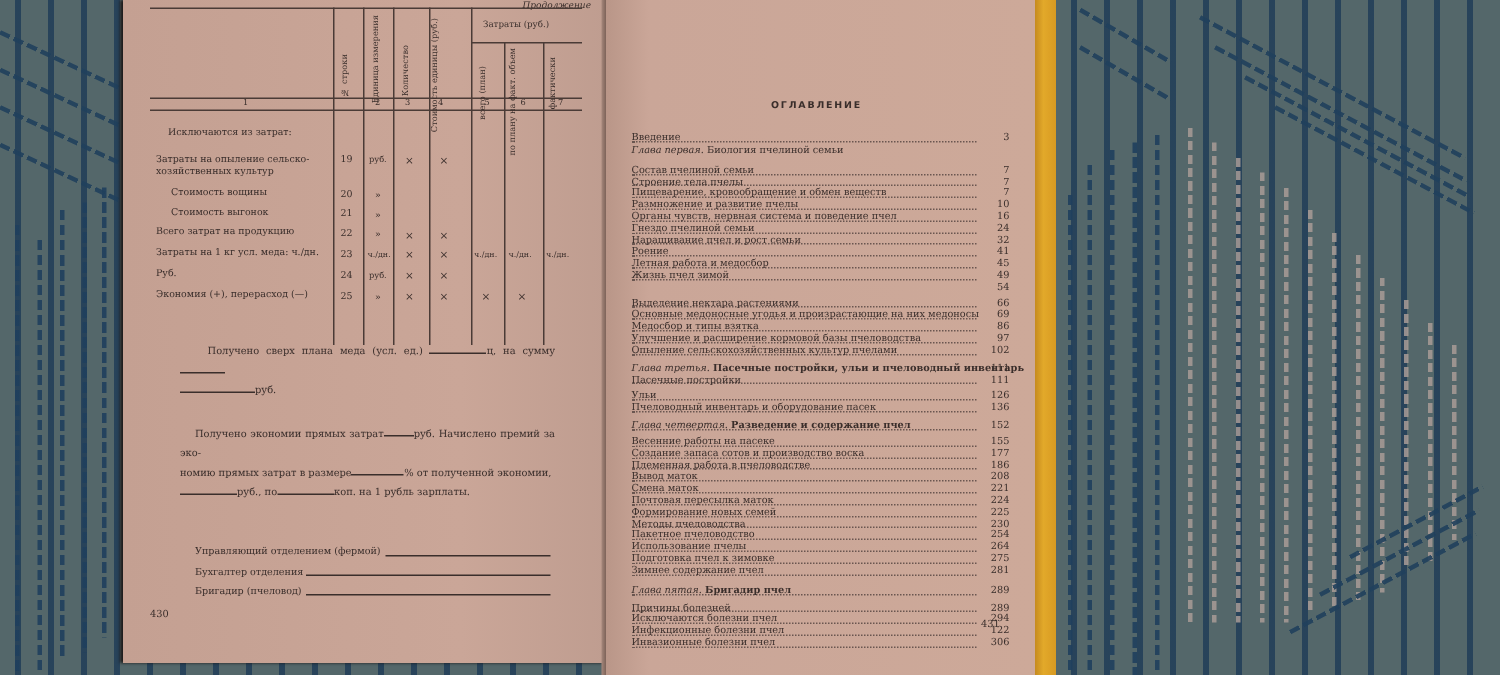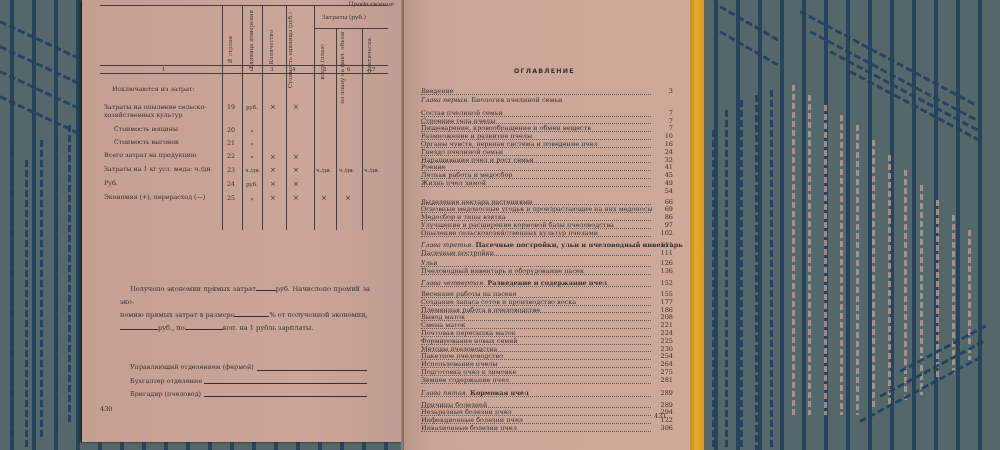--- a/index.html
+++ b/index.html
@@ -152,20 +152,26 @@
 
     <div class="cell" style="left:22px;top:193px;">Экономия (+), перерасход (—)</div>
     <div class="cell" style="left:145px;top:194px;">25</div>
     <div class="cell" style="left:168px;top:195px;">»</div>
     <div class="cell x" style="left:188px;top:194px;">×</div>
     <div class="cell x" style="left:211px;top:194px;">×</div>
     <div class="cell x" style="left:239px;top:194px;">×</div>
     <div class="cell x" style="left:263px;top:194px;">×</div>
   </div>
 
+  <div class="para" style="top:228px;">
+    &nbsp;&nbsp;&nbsp;&nbsp;<span>Получено сверх плана меда (усл. ед.)</span>
+    <span class="blank" style="width:38px;"></span><span>ц, на сумму</span>
+    <span class="blank" style="width:30px;"></span><br>
+    <span class="blank" style="width:50px;"></span><span>руб.</span>
+  </div>
   <div class="para" style="top:283px;">
     &nbsp;&nbsp;&nbsp;&nbsp;<span>Получено экономии прямых затрат</span><span class="blank" style="width:20px;"></span><span>руб. Начислено премий за эко-</span><br>
     <span>номию прямых затрат в размере</span><span class="blank" style="width:35px;"></span><span>% от полученной экономии,</span><br>
     <span class="blank" style="width:38px;"></span><span>руб., по</span><span class="blank" style="width:38px;"></span><span>коп. на 1 рубль зарплаты.</span>
   </div>
 
   <div class="sig" style="top:363px;">Управляющий отделением (фермой)</div>
   <div class="sigline" style="left:175px;top:370px;width:110px;"></div>
   <div class="sig" style="top:377px;">Бухгалтер отделения</div>
   <div class="sigline" style="left:122px;top:383px;width:163px;"></div>
@@ -218,24 +224,24 @@
     <div class="toc-row"><span class="dots"></span><span class="t">Вывод маток</span><span class="p">208</span></div>
     <div class="toc-row"><span class="dots"></span><span class="t">Смена маток</span><span class="p">221</span></div>
     <div class="toc-row"><span class="dots"></span><span class="t">Почтовая пересылка маток</span><span class="p">224</span></div>
     <div class="toc-row"><span class="dots"></span><span class="t">Формирование новых семей</span><span class="p">225</span></div>
     <div class="toc-row"><span class="dots"></span><span class="t">Методы пчеловодства</span><span class="p">230</span></div>
     <div class="toc-row"><span class="dots"></span><span class="t">Пакетное пчеловодство</span><span class="p">254</span></div>
     <div class="toc-row"><span class="dots"></span><span class="t">Использование пчелы</span><span class="p">264</span></div>
     <div class="toc-row"><span class="dots"></span><span class="t">Подготовка пчел к зимовке</span><span class="p">275</span></div>
     <div class="toc-row"><span class="dots"></span><span class="t">Зимнее содержание пчел</span><span class="p">281</span></div>
     <div class="gap" style="height:4px;"></div>
-    <div class="toc-row chapter"><span class="dots"></span><span class="t"><span class="lbl">Глава пятая.</span> <span class="nm">Кормовая пчел</span></span><span class="p">289</span></div>
+    <div class="toc-row chapter"><span class="dots"></span><span class="t"><span class="lbl">Глава пятая.</span> <span class="nm">Бригадир пчел</span></span><span class="p">289</span></div>
     <div class="gap" style="height:4px;"></div>
     <div class="toc-row"><span class="dots"></span><span class="t">Причины болезней</span><span class="p">289</span></div>
-    <div class="toc-row"><span class="dots"></span><span class="t">Незаразные болезни пчел</span><span class="p">294</span></div>
+    <div class="toc-row"><span class="dots"></span><span class="t">Исключаются болезни пчел</span><span class="p">294</span></div>
     <div class="toc-row"><span class="dots"></span><span class="t">Инфекционные болезни пчел</span><span class="p">122</span></div>
     <div class="toc-row"><span class="dots"></span><span class="t">Инвазионные болезни пчел</span><span class="p">306</span></div>
   </div>
 
   <div class="pnum" style="left:250px;top:412px;">431</div>
 </div>
 
 <div class="yellow-edge"></div>
 
 </body></html>

